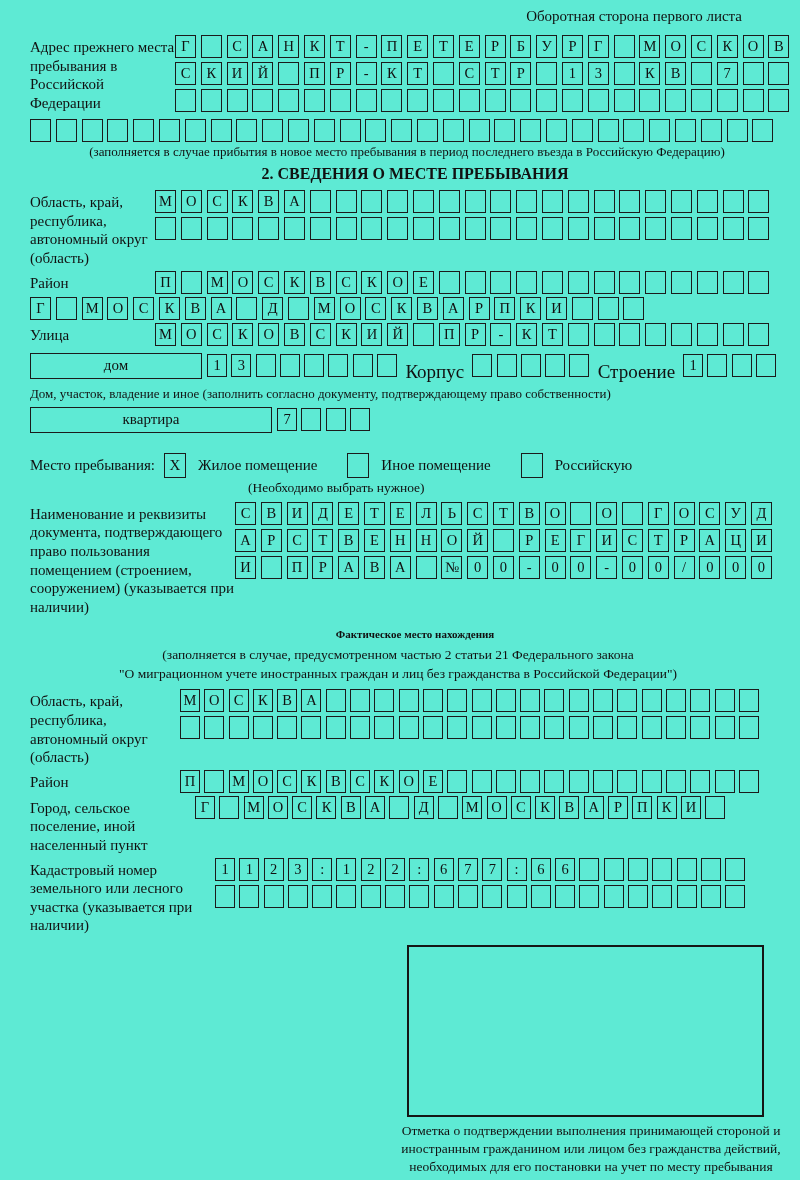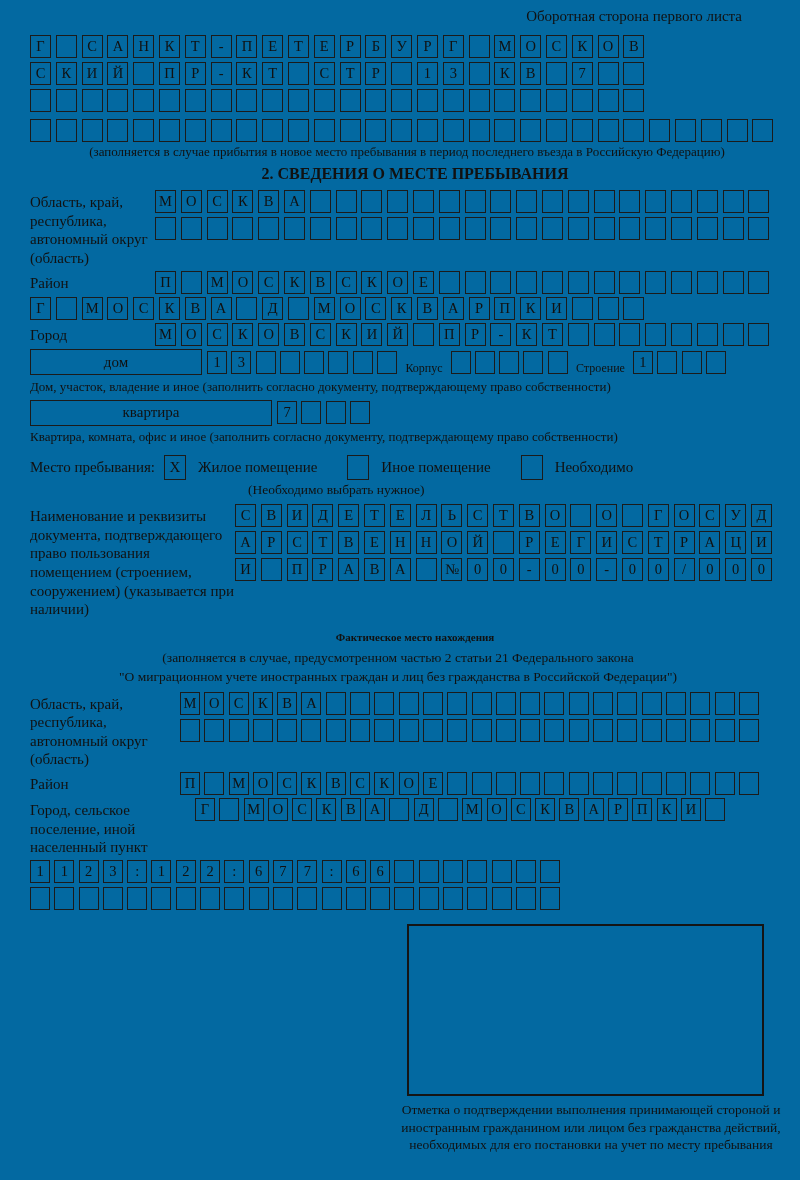--- a/index.html
+++ b/index.html
@@ -1,20 +1,20 @@
 <!DOCTYPE html>
 <html><head>
 <meta charset="utf-8">
 <style>
   html,body{margin:0;padding:0;background:#ffffff;}
   .page{
     width:800px;height:1180px;box-sizing:border-box;
     padding:8px 0 0 30px;overflow:hidden;position:relative;
     font-family:"Liberation Serif","DejaVu Serif",serif;color:#111;
-    background:#0369a1;
+    background:#5eead4;
   }
   .header-note{text-align:right;padding-right:58px;font-size:15px;margin-bottom:10px;}
   .field{display:flex;align-items:flex-start;margin-bottom:3px;}
   .flabel{flex:none;font-size:15px;line-height:1.24;padding-top:3px;}
   .w145{width:145px;}
   .w125{width:125px;}
   .w150{width:150px;}
   .w165{width:165px;}
   .w185{width:185px;}
   .w205{width:205px;}
@@ -31,41 +31,42 @@
   .center{text-align:center;padding-right:16px;}
   .sec-title{font-size:16px;font-weight:bold;text-align:center;margin:5px 0 7px 0;}
   .sub-title{font-size:13.5px;text-align:center;padding-right:34px;margin:0 0 3px 0;}
   .houserow{display:flex;align-items:center;margin:3px 0 3px 0;}
   .widebox{
     flex:none;box-sizing:border-box;border:1.8px solid #1b1b1b;height:26px;
     display:flex;align-items:center;justify-content:center;font-size:15px;margin-right:5px;
   }
   .dombox{width:172px;}
   .kvbox{width:242px;}
-  .inline-label{flex:none;font-size:12px;margin:12px 8px 0 4px;}
-  .stayrow{display:flex;align-items:center;margin:10px 0 2px 0;font-size:15px;}
+  .inline-label{flex:none;font-size:19px;margin:12px 8px 0 4px;}
+  .stayrow{display:flex;align-items:center;margin:20px 0 2px 0;font-size:15px;}
   .stay-label{margin-right:9px;}
   .chk{
     flex:none;box-sizing:border-box;width:22px;height:25px;border:1.6px solid #1b1b1b;
     display:inline-flex;align-items:center;justify-content:center;font-size:15px;margin-right:12px;
   }
   .opt-label{margin-right:30px;}
   .stay-note{font-size:13.5px;margin:0 0 6px 218px;}
   .mark-area{margin:10px 0 0 365px;width:392px;}
   .mark-box{box-sizing:border-box;width:357px;height:172px;border:2px solid #151515;margin-left:12px;}
   .mark-caption{font-size:13.5px;line-height:1.32;text-align:center;margin-top:5px;}
 </style>
 </head>
 <body>
 
 <div class="page">
 
   <div class="header-note">Оборотная сторона первого листа</div>
 
   <div class="field">
+    <div class="flabel w145">Адрес прежнего места пребывания в Российской Федерации</div>
     <div class="rows">
       <div class="boxrow">
           <span class="cell">Г</span>
           <span class="cell"></span>
           <span class="cell">С</span>
           <span class="cell">А</span>
           <span class="cell">Н</span>
           <span class="cell">К</span>
           <span class="cell">Т</span>
           <span class="cell">-</span>
@@ -286,21 +287,21 @@
         <span class="cell">П</span>
         <span class="cell">К</span>
         <span class="cell">И</span>
         <span class="cell"></span>
         <span class="cell"></span>
         <span class="cell"></span>
       </div>
   </div>
 
   <div class="field">
-    <div class="flabel w125">Город</div>
+    <div class="flabel w125">Улица</div>
     <div class="boxrow">
         <span class="cell">М</span>
         <span class="cell">О</span>
         <span class="cell">С</span>
         <span class="cell">К</span>
         <span class="cell">О</span>
         <span class="cell">В</span>
         <span class="cell">С</span>
         <span class="cell">К</span>
         <span class="cell">И</span>
@@ -354,30 +355,29 @@
 
   <div class="houserow">
     <div class="widebox kvbox">квартира</div>
     <div class="boxrow tight">
         <span class="cell">7</span>
         <span class="cell"></span>
         <span class="cell"></span>
         <span class="cell"></span>
       </div>
   </div>
-  <div class="caption">Квартира, комната, офис и иное (заполнить согласно документу, подтверждающему право собственности)</div>
 
   <div class="stayrow">
     <span class="stay-label">Место пребывания:</span>
     <span class="chk">X</span>
     <span class="opt-label">Жилое помещение</span>
     <span class="chk"></span>
     <span class="opt-label">Иное помещение</span>
     <span class="chk"></span>
-    <span class="opt-label">Необходимо</span>
+    <span class="opt-label">Российскую</span>
   </div>
   <div class="stay-note">(Необходимо выбрать нужное)</div>
 
   <div class="field">
     <div class="flabel w205">Наименование и реквизиты документа, подтверждающего право пользования помещением (строением, сооружением) (указывается при наличии)</div>
     <div class="rows">
       <div class="boxrow">
           <span class="cell">С</span>
           <span class="cell">В</span>
           <span class="cell">И</span>
@@ -563,20 +563,21 @@
         <span class="cell">А</span>
         <span class="cell">Р</span>
         <span class="cell">П</span>
         <span class="cell">К</span>
         <span class="cell">И</span>
         <span class="cell"></span>
       </div>
   </div>
 
   <div class="field">
+    <div class="flabel w185">Кадастровый номер земельного или лесного участка (указывается при наличии)</div>
     <div class="rows">
       <div class="boxrow tight">
           <span class="cell">1</span>
           <span class="cell">1</span>
           <span class="cell">2</span>
           <span class="cell">3</span>
           <span class="cell">:</span>
           <span class="cell">1</span>
           <span class="cell">2</span>
           <span class="cell">2</span>

